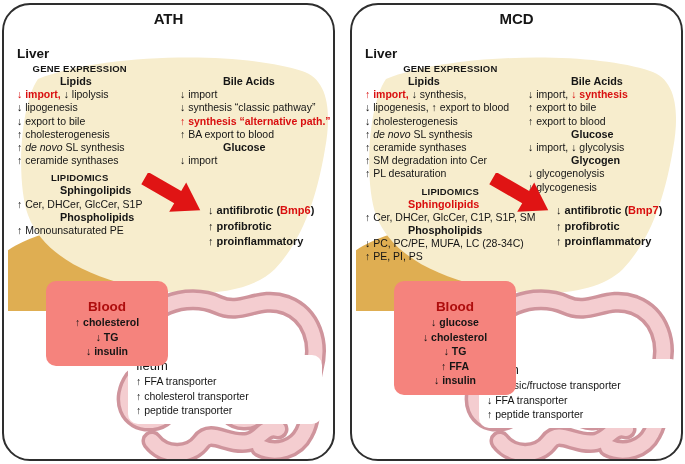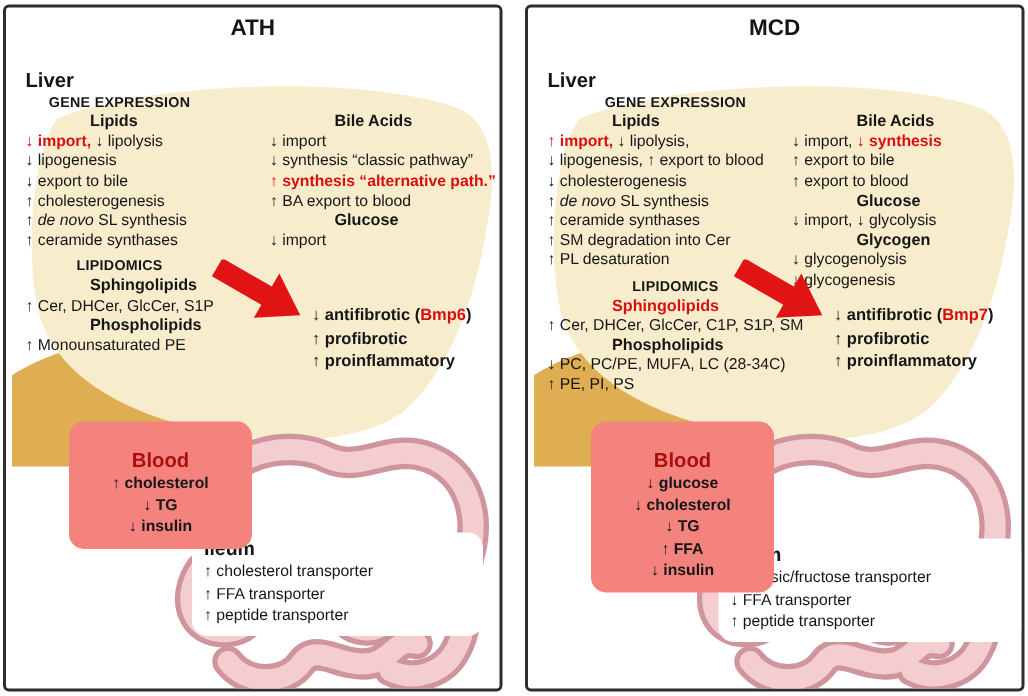--- a/index.html
+++ b/index.html
@@ -1,19 +1,19 @@
 <!DOCTYPE html>
 <html style="--c-red: #d90f0f; --c-arrow: #e01414; --c-liver_tan: #f7edcd; --c-liver_gold: #dfae52; --c-blood_bg: #f5837d; --c-blood_title: #ae0d0d; --c-intestine_fill: #f4cdd0; --c-intestine_stroke: #cf949c;"><head>
 <meta charset="utf-8">
 <style>
   html,body{margin:0;padding:0;background:#fff;}
   body{width:685px;height:464px;position:relative;font-family:"Liberation Sans",sans-serif;color:#151515;}
   .fig{position:absolute;inset:0;}
   .panel{position:absolute;box-sizing:border-box;width:333px;height:458px;border:2px solid #2e2e2e;
-         border-radius:4px;background:#fff;overflow:hidden;}
+         border-radius:28px;background:#fff;overflow:hidden;}
   .p0{left:2px;top:3px;} .p1{left:350px;top:3px;}
   .panel-title{position:absolute;top:5px;left:0;width:100%;text-align:center;
                font-size:15px;font-weight:700;z-index:8;}
   .liver{position:absolute;left:4px;top:34px;width:322px;height:272px;z-index:1;}
   .liver-lobe{fill:var(--c-liver_gold);}
   .liver-body{fill:var(--c-liver_tan);}
   .col{position:absolute;z-index:2;}
   .col-left{left:13px;top:40px;}
   .col-right{left:176px;top:70px;}
   .tl{font-size:10.5px;line-height:13.2px;white-space:nowrap;}
@@ -33,21 +33,21 @@
                stroke-linecap:round;stroke-linejoin:round;}
   .gut-fill{stroke:var(--c-intestine_fill);stroke-width:14px;fill:none;
             stroke-linecap:round;stroke-linejoin:round;}
   .blood{position:absolute;left:42px;top:276px;box-sizing:border-box;min-width:122px;
          padding:18px 8px 7px;background:var(--c-blood_bg);border-radius:10px;z-index:7;text-align:center;}
   .blood-title{font-size:13.5px;font-weight:700;color:var(--c-blood_title);margin-bottom:1px;}
   .blood .tl{font-weight:700;line-height:14.5px;text-align:center;}
   .ileum{position:absolute;left:124px;top:350px;box-sizing:border-box;width:194px;
          padding:3px 8px 6px;background:#fff;border-radius:10px;z-index:6;}
   .p1 .ileum{left:127px;top:354px;width:202px;}
-  .ileum-title{font-size:13px;font-weight:700;line-height:16px;}
+  .ileum-title{font-size:13px;font-weight:400;line-height:16px;}
   .ileum .tl{line-height:14.5px;}
 </style>
 </head>
 <body>
 
 <div class="fig">
 
   <section class="panel p0">
     <div class="panel-title">ATH</div>
 
@@ -112,40 +112,40 @@
       <div>
           <div class="tl line"><span>↑ cholesterol</span></div>
           <div class="tl line"><span>↓ TG</span></div>
           <div class="tl line"><span>↓ insulin</span></div>
         </div>
     </div>
 
     <div class="ileum">
       <div class="ileum-title">Ileum</div>
       <div>
+          <div class="tl line"><span>↑ FFA transporter</span></div>
           <div class="tl line"><span>↑ cholesterol transporter</span></div>
-          <div class="tl line"><span>↑ FFA transporter</span></div>
           <div class="tl line"><span>↑ peptide transporter</span></div>
         </div>
     </div>
   </section>
 
   <section class="panel p1">
     <div class="panel-title">MCD</div>
 
     <svg class="liver" viewBox="0 0 322 272" preserveAspectRatio="none">
       <ellipse class="liver-lobe" cx="62" cy="236" rx="88" ry="46" transform="rotate(-10 62 236)"></ellipse>
       <path class="liver-body" d="M30,40 C95,14 235,12 294,32 C320,40 324,72 317,110 C310,152 297,198 267,230 C237,260 168,258 120,246 C76,235 34,214 20,176 C8,142 12,66 30,40 Z"></path>
     </svg>
 
     <div class="col col-left">
         <div class="tl heading"><span>Liver</span></div>
         <div class="tl subheading"><span>GENE EXPRESSION</span></div>
         <div class="tl label"><span>Lipids</span></div>
-        <div class="tl line"><span class="red b">↑ import,</span><span> ↓ lipolysis,</span></div>
+        <div class="tl line"><span class="red b">↑ import,</span><span> ↓ synthesis,</span></div>
         <div class="tl line"><span>↓ lipogenesis, ↑ export to blood</span></div>
         <div class="tl line"><span>↓ cholesterogenesis</span></div>
         <div class="tl line"><span>↑ </span><span class="i">de novo</span><span> SL synthesis</span></div>
         <div class="tl line"><span>↑ ceramide synthases</span></div>
         <div class="tl line"><span>↑ SM degradation into Cer</span></div>
         <div class="tl line"><span>↑ PL desaturation</span></div>
         <div class="tl subheading gap"><span>LIPIDOMICS</span></div>
         <div class="tl label"><span class="red b">Sphingolipids</span></div>
         <div class="tl line"><span>↑ Cer, DHCer, GlcCer, C1P, S1P, SM</span></div>
         <div class="tl label"><span>Phospholipids</span></div>

